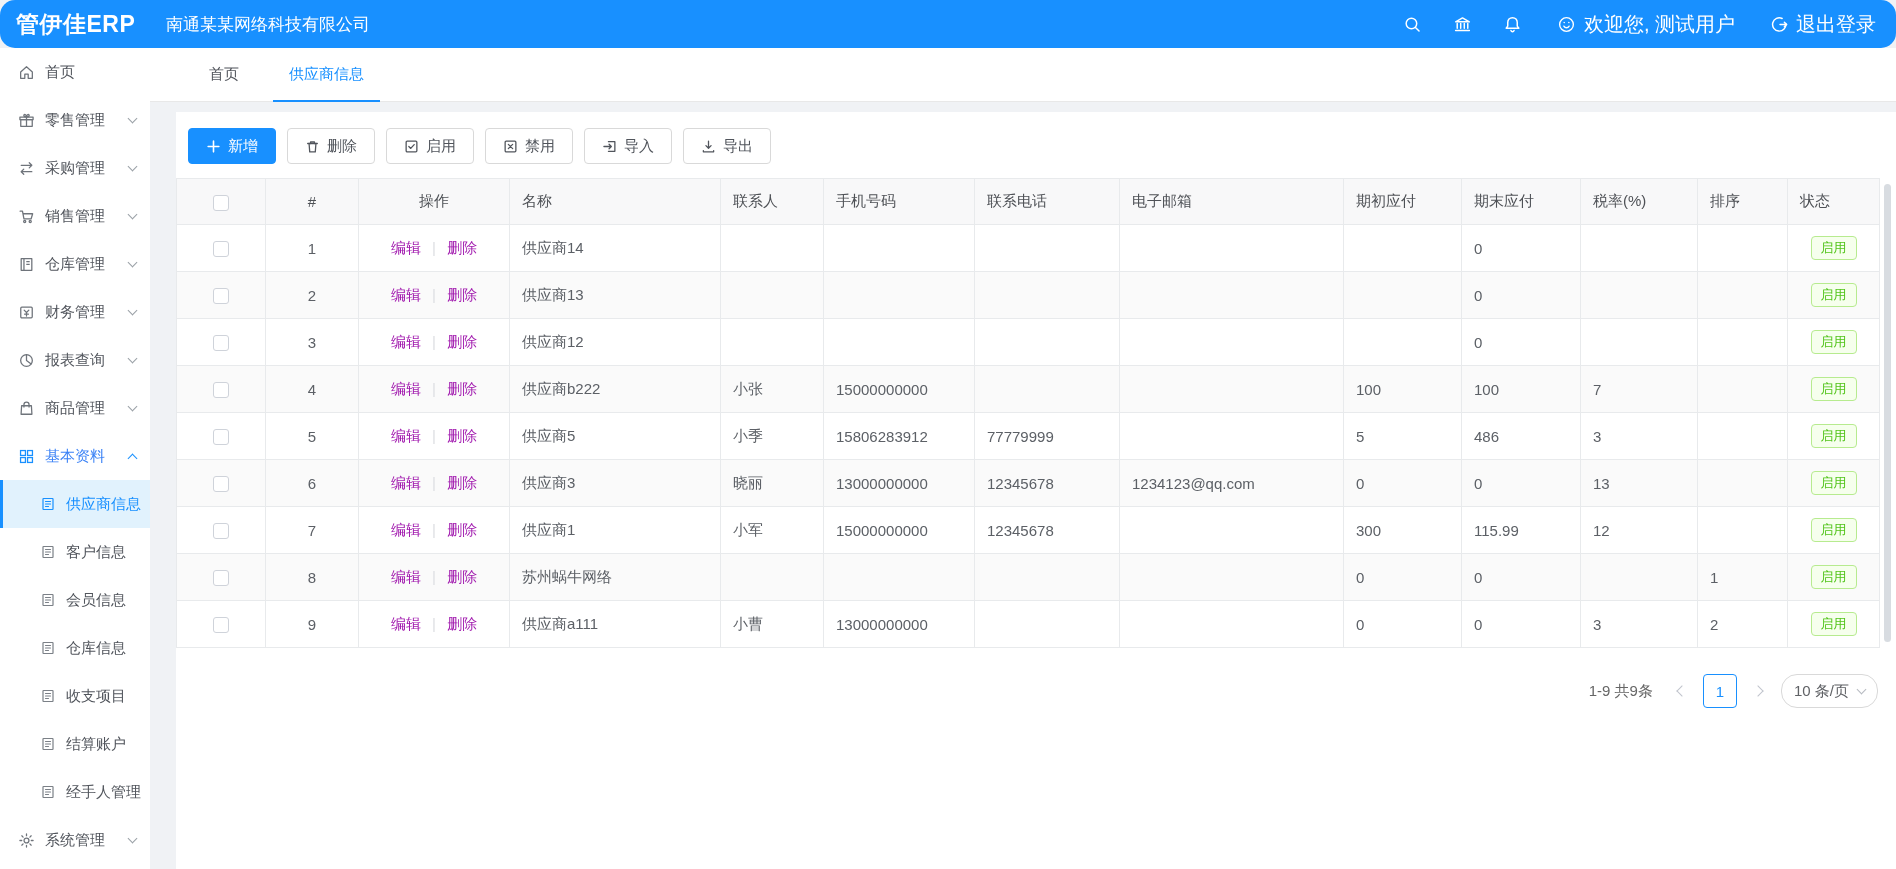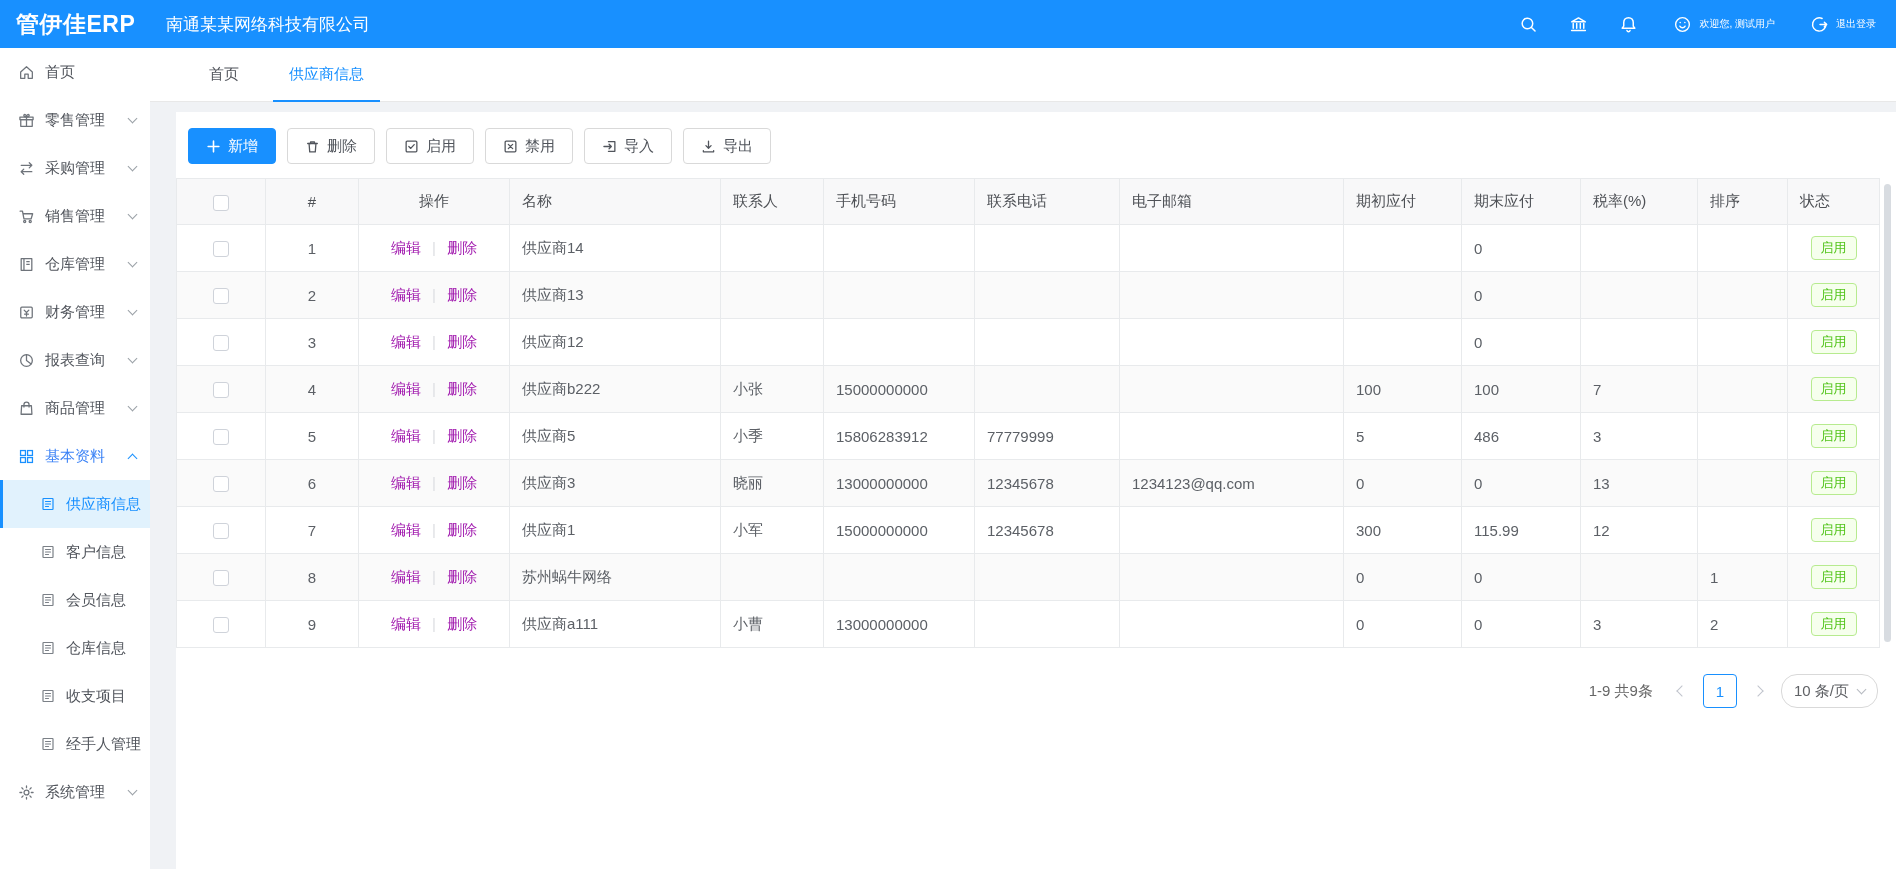--- a/index.html
+++ b/index.html
@@ -1,27 +1,27 @@
 <!DOCTYPE html>
 <html><head>
 <meta charset="utf-8">
 <style>
   * { margin:0; padding:0; box-sizing:border-box; }
   html,body { width:1896px; height:869px; overflow:hidden; }
   body { font-family:"Liberation Sans","DejaVu Sans",sans-serif; background:#f0f2f5; color:#515a6e; }
   .app { width:1896px; height:869px; display:flex; flex-direction:column; position:relative; }
 
   
-  .topbar { height:48px; background:#1890ff; display:flex; align-items:center; flex:0 0 48px; color:#fff; }
+  .topbar { height:48px; background:#1890ff; display:flex; align-items:center; flex:0 0 48px; color:#fff;border-radius:15px; }
   .logo { width:150px; padding-left:16px; font-size:23px; font-weight:bold; letter-spacing:.5px; white-space:nowrap; }
   .company { font-size:17px; margin-left:16px; }
   .topbar-right { margin-left:auto; display:flex; align-items:center; padding-right:20px; }
   .tb-icon { width:20px; height:20px; margin-left:30px; display:inline-flex; align-items:center; justify-content:center; cursor:pointer; }
   .tb-icon svg { width:19px; height:19px; }
-  .tb-group { display:flex; align-items:center; margin-left:34px; font-size:10px; cursor:pointer; }
+  .tb-group { display:flex; align-items:center; margin-left:34px; font-size:20px; cursor:pointer; }
   .tb-group .tb-icon { margin-left:0; margin-right:7px; }
 
   
   .layout { flex:1; display:flex; min-height:0; }
   .sidebar { width:150px; background:#fff; flex:0 0 150px; overflow:hidden; }
   .menu-item { height:48px; display:flex; align-items:center; padding:0 14px 0 18px; font-size:15px; color:#51555c; cursor:pointer; }
   .menu-item .mi-icon { width:17px; height:17px; margin-right:10px; color:#6f747b; display:inline-flex; }
   .menu-item .mi-icon svg { width:17px; height:17px; }
   .menu-item.active { color:#3b82f6; }
   .menu-item.active .mi-icon { color:#1890ff; }
@@ -291,20 +291,29 @@
   <div class="submenu-item">
     <span class="mi-icon">
       <svg viewBox="0 0 16 16" fill="none" stroke="currentColor" stroke-width="1.2" stroke-linecap="round">
               <rect x="3" y="2.5" width="10" height="11" rx="0.5"></rect>
               <path d="M5.5 5.5 H10.5 M5.5 8 H10.5 M5.5 10.5 H8.5"></path>
             </svg>
     </span>
     <span class="smi-label">收支项目</span>
   </div>
 
+  <div class="submenu-item">
+    <span class="mi-icon">
+      <svg viewBox="0 0 16 16" fill="none" stroke="currentColor" stroke-width="1.2" stroke-linecap="round">
+              <rect x="3" y="2.5" width="10" height="11" rx="0.5"></rect>
+              <path d="M5.5 5.5 H10.5 M5.5 8 H10.5 M5.5 10.5 H8.5"></path>
+            </svg>
+    </span>
+    <span class="smi-label">结算账户</span>
+  </div>
 
   <div class="submenu-item">
     <span class="mi-icon">
       <svg viewBox="0 0 16 16" fill="none" stroke="currentColor" stroke-width="1.2" stroke-linecap="round">
               <rect x="3" y="2.5" width="10" height="11" rx="0.5"></rect>
               <path d="M5.5 5.5 H10.5 M5.5 8 H10.5 M5.5 10.5 H8.5"></path>
             </svg>
     </span>
     <span class="smi-label">经手人管理</span>
   </div>

